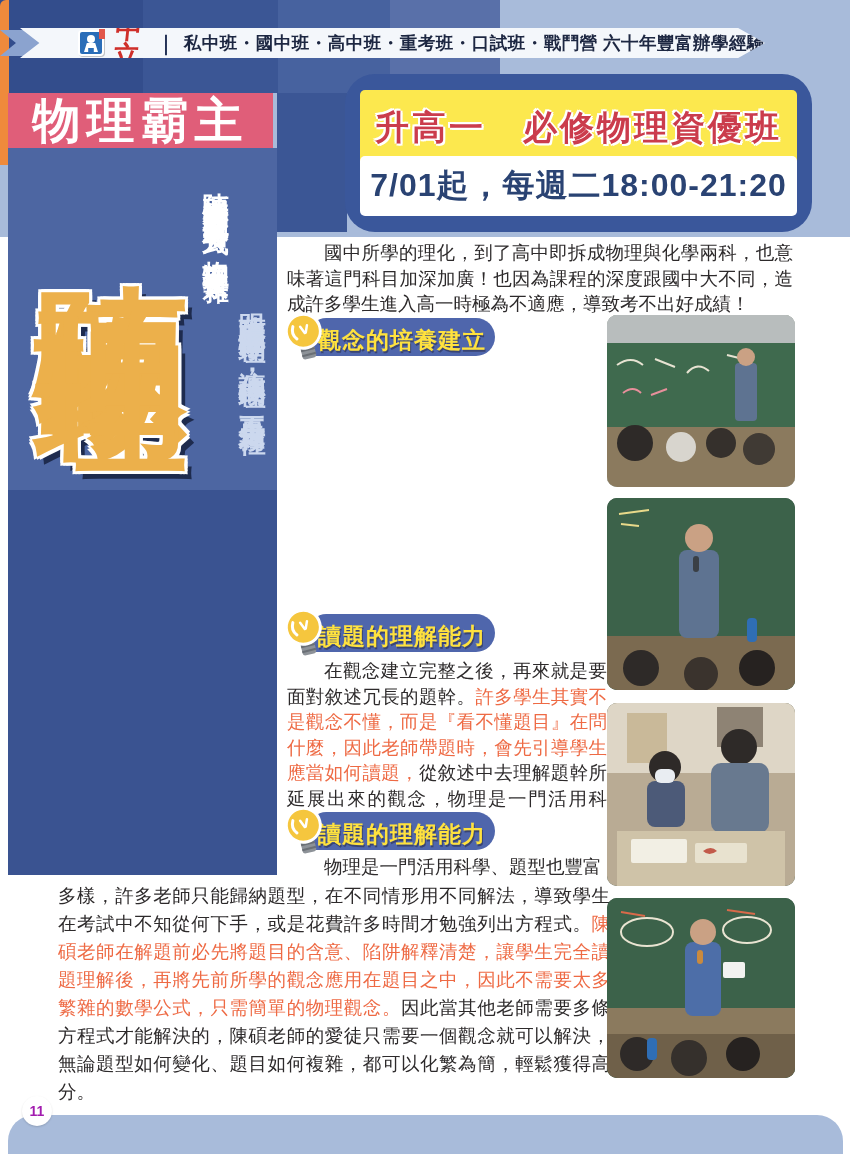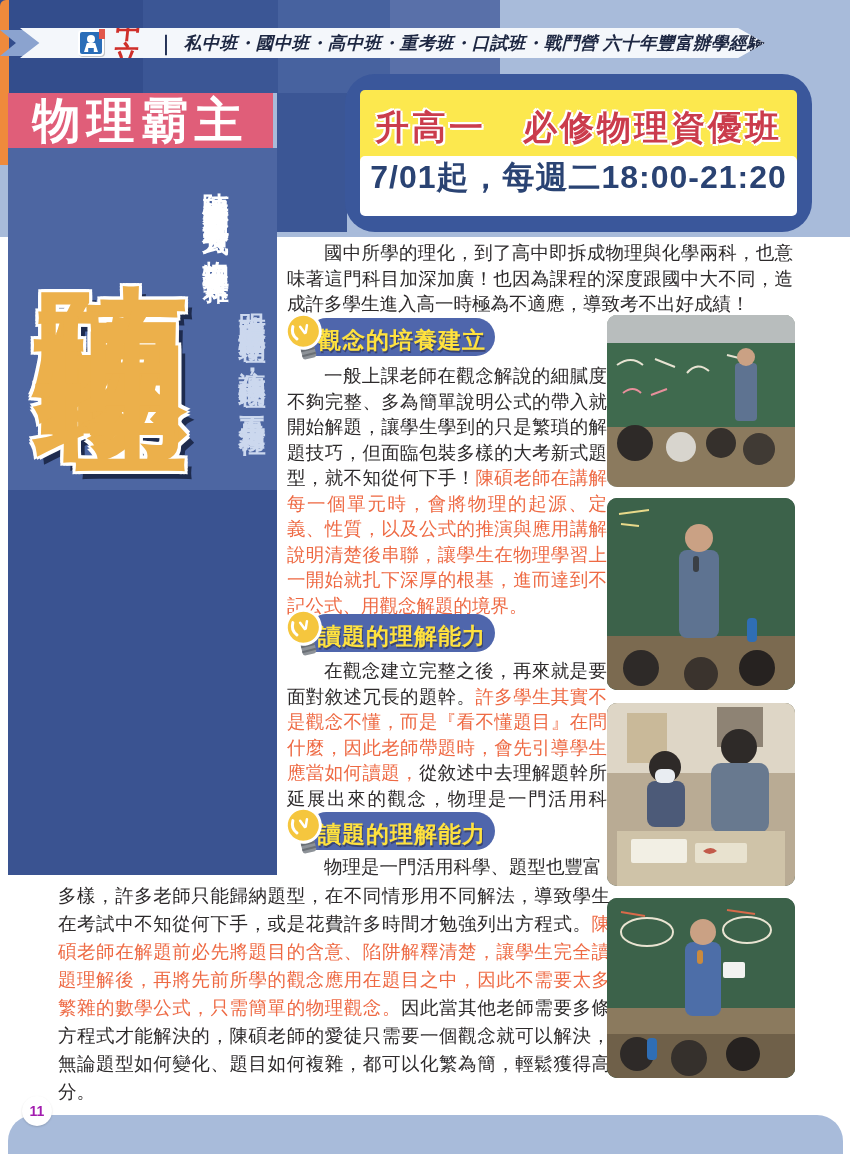--- a/index.html
+++ b/index.html
@@ -25,21 +25,21 @@
     clip-path:polygon(0 0,55% 0,100% 50%,55% 100%,0 100%,38% 50%);}
   .logo-box{width:22px;height:22px;background:#2a6db8;border:2px solid #ffffff;border-radius:4px;
     position:relative;flex:0 0 auto;box-shadow:1px 1px 0 rgba(0,0,0,.2);}
   .logo-box .head{position:absolute;left:7px;top:3px;width:8px;height:8px;border-radius:50%;background:#fff;}
   .logo-box .bodyshape{position:absolute;left:4px;top:11px;width:14px;height:9px;background:#fff;
     clip-path:polygon(0 100%,20% 0,80% 0,100% 100%,70% 100%,70% 55%,30% 55%,30% 100%);}
   .logo-box .redtab{position:absolute;right:-3px;top:-3px;width:6px;height:10px;background:#e2574b;}
   .logo-text{font-family:"Liberation Serif","DejaVu Serif",serif;font-weight:bold;color:#cf2f2a;
     font-size:27px;margin:0 8px 0 10px;letter-spacing:1px;line-height:1;transform:skewX(-6deg);}
   .logo-divider{color:#243257;font-weight:bold;font-size:20px;margin-right:8px;}
-  .services{color:#1d2742;font-weight:bold;font-size:17.5px;letter-spacing:0.5px;white-space:nowrap;font-style:italic;}
+  .services{color:#1d2742;font-weight:bold;font-size:17.5px;letter-spacing:0.5px;white-space:nowrap;}
 
   
   .pink-badge{position:absolute;left:8px;top:93px;width:265px;height:55px;background:#e05e79;
     display:flex;align-items:center;justify-content:center;}
   .pink-badge span{color:#ffffff;font-weight:bold;font-size:48px;letter-spacing:6px;}
   .pink-fold{position:absolute;left:241px;top:148px;width:36px;height:16px;background:#a93f5b;
     clip-path:polygon(0 0,100% 0,100% 100%);}
 
   
   .blue-panel{position:absolute;left:8px;top:148px;width:269px;height:727px;
@@ -55,21 +55,21 @@
   .slogan-a{left:194px;top:24px;font-size:26px;color:#ffffff;height:600px;}
   .slogan-b{left:230px;top:144px;font-size:27px;color:#ccd8ee;height:560px;}
 
   
   .course-card{position:absolute;left:345px;top:74px;width:467px;height:158px;background:#3a579b;border-radius:30px;}
   .course-yellow{position:absolute;left:15px;top:16px;width:437px;height:76px;background:#fce84e;border-radius:5px;
     display:flex;align-items:center;justify-content:center;}
   .course-yellow span{color:#cb3c4c;font-weight:bold;font-size:34px;letter-spacing:3px;
     text-shadow:-2px 0 0 #fff,2px 0 0 #fff,0 -2px 0 #fff,0 2px 0 #fff,2px 2px 0 #fff,-2px -2px 0 #fff;}
   .course-white{position:absolute;left:15px;top:82px;width:437px;height:60px;background:#ffffff;border-radius:5px;
-    display:flex;justify-content:center;}
+    display:flex;align-items:center;justify-content:center;}
   .course-white span{color:#2a4373;font-weight:bold;font-size:32px;letter-spacing:1px;}
 
   
   .para{position:absolute;color:#2d2a2b;font-size:18.5px;line-height:25.5px;text-align:justify;
     text-indent:2em;font-weight:500;}
   .para .red{color:#ee6a44;}
   .p-intro{left:287px;top:240px;width:506px;}
   .p-s1{left:287px;top:363px;width:320px;}
   .p-s2{left:287px;top:658px;width:320px;}
   .p-s3a{left:287px;top:854px;width:320px;}
@@ -153,21 +153,20 @@
         <rect x="19" y="36" width="14" height="13" rx="3" fill="#8d9298"></rect>
         <line x1="19" y1="40" x2="33" y2="40" stroke="#6a6f75" stroke-width="2"></line>
         <line x1="19" y1="45" x2="33" y2="45" stroke="#6a6f75" stroke-width="2"></line>
         <circle cx="26" cy="21" r="17" fill="#f5c63e" stroke="#ffffff" stroke-width="3"></circle>
         <path d="M17 14 q-4 7 1 13" stroke="#ffffff" stroke-width="3" fill="none" stroke-linecap="round"></path>
         <path d="M24 16 l3 7 M31 16 l-3 7" stroke="#ffffff" stroke-width="2.5" fill="none" stroke-linecap="round"></path>
       </g>
     </svg>
   </div>
 
-  <div class="para p-s1"><span>一般上課老師在觀念解說的細膩度不夠完整、多為簡單說明公式的帶入就開始解題，讓學生學到的只是繁瑣的解題技巧，但面臨包裝多樣的大考新式題型，就不知從何下手！</span><span class="red">陳碩老師在講解每一個單元時，會將物理的起源、定義、性質，以及公式的推演與應用講解說明清楚後串聯，讓學生在物理學習上一開始就扎下深厚的根基，進而達到不記公式、用觀念解題的境界。</span></div>
 
   <div class="sec-header h2">
     <div class="pill">
       <span>讀題的理解能力</span>
     </div>
     <svg class="bulb" viewBox="0 0 52 56">
       <g transform="rotate(-14 26 28)">
         <rect x="19" y="36" width="14" height="13" rx="3" fill="#8d9298"></rect>
         <line x1="19" y1="40" x2="33" y2="40" stroke="#6a6f75" stroke-width="2"></line>
         <line x1="19" y1="45" x2="33" y2="45" stroke="#6a6f75" stroke-width="2"></line>

